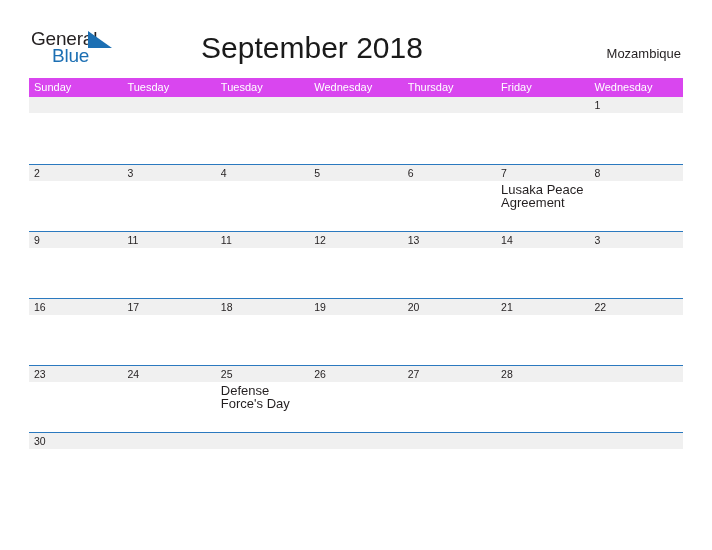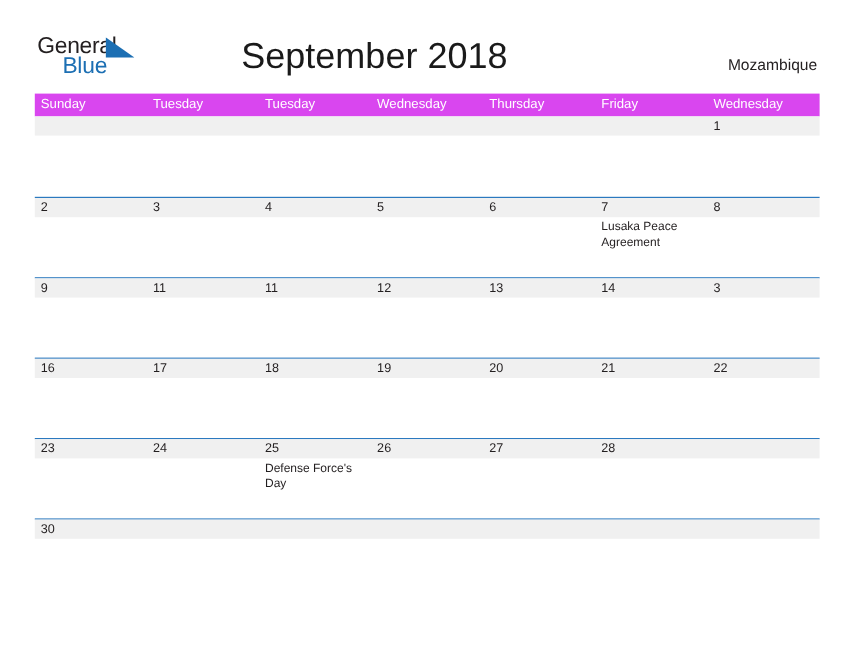--- a/index.html
+++ b/index.html
@@ -158,21 +158,21 @@
     font-size: 10.5px;
     line-height: 16px;
     height: 16px;
     color: #231f20;
   }
   .event {
     position: relative;
     z-index: 2;
     margin-top: 2px;
     padding-right: 6px;
-    font-size: 10px;
+    font-size: 13px;
     line-height: 13px;
     color: #231f20;
     word-wrap: break-word;
   }
   .cell.empty .daynum { visibility: hidden; }
 </style>
 </head>
 <body>
 
 <div class="page">

